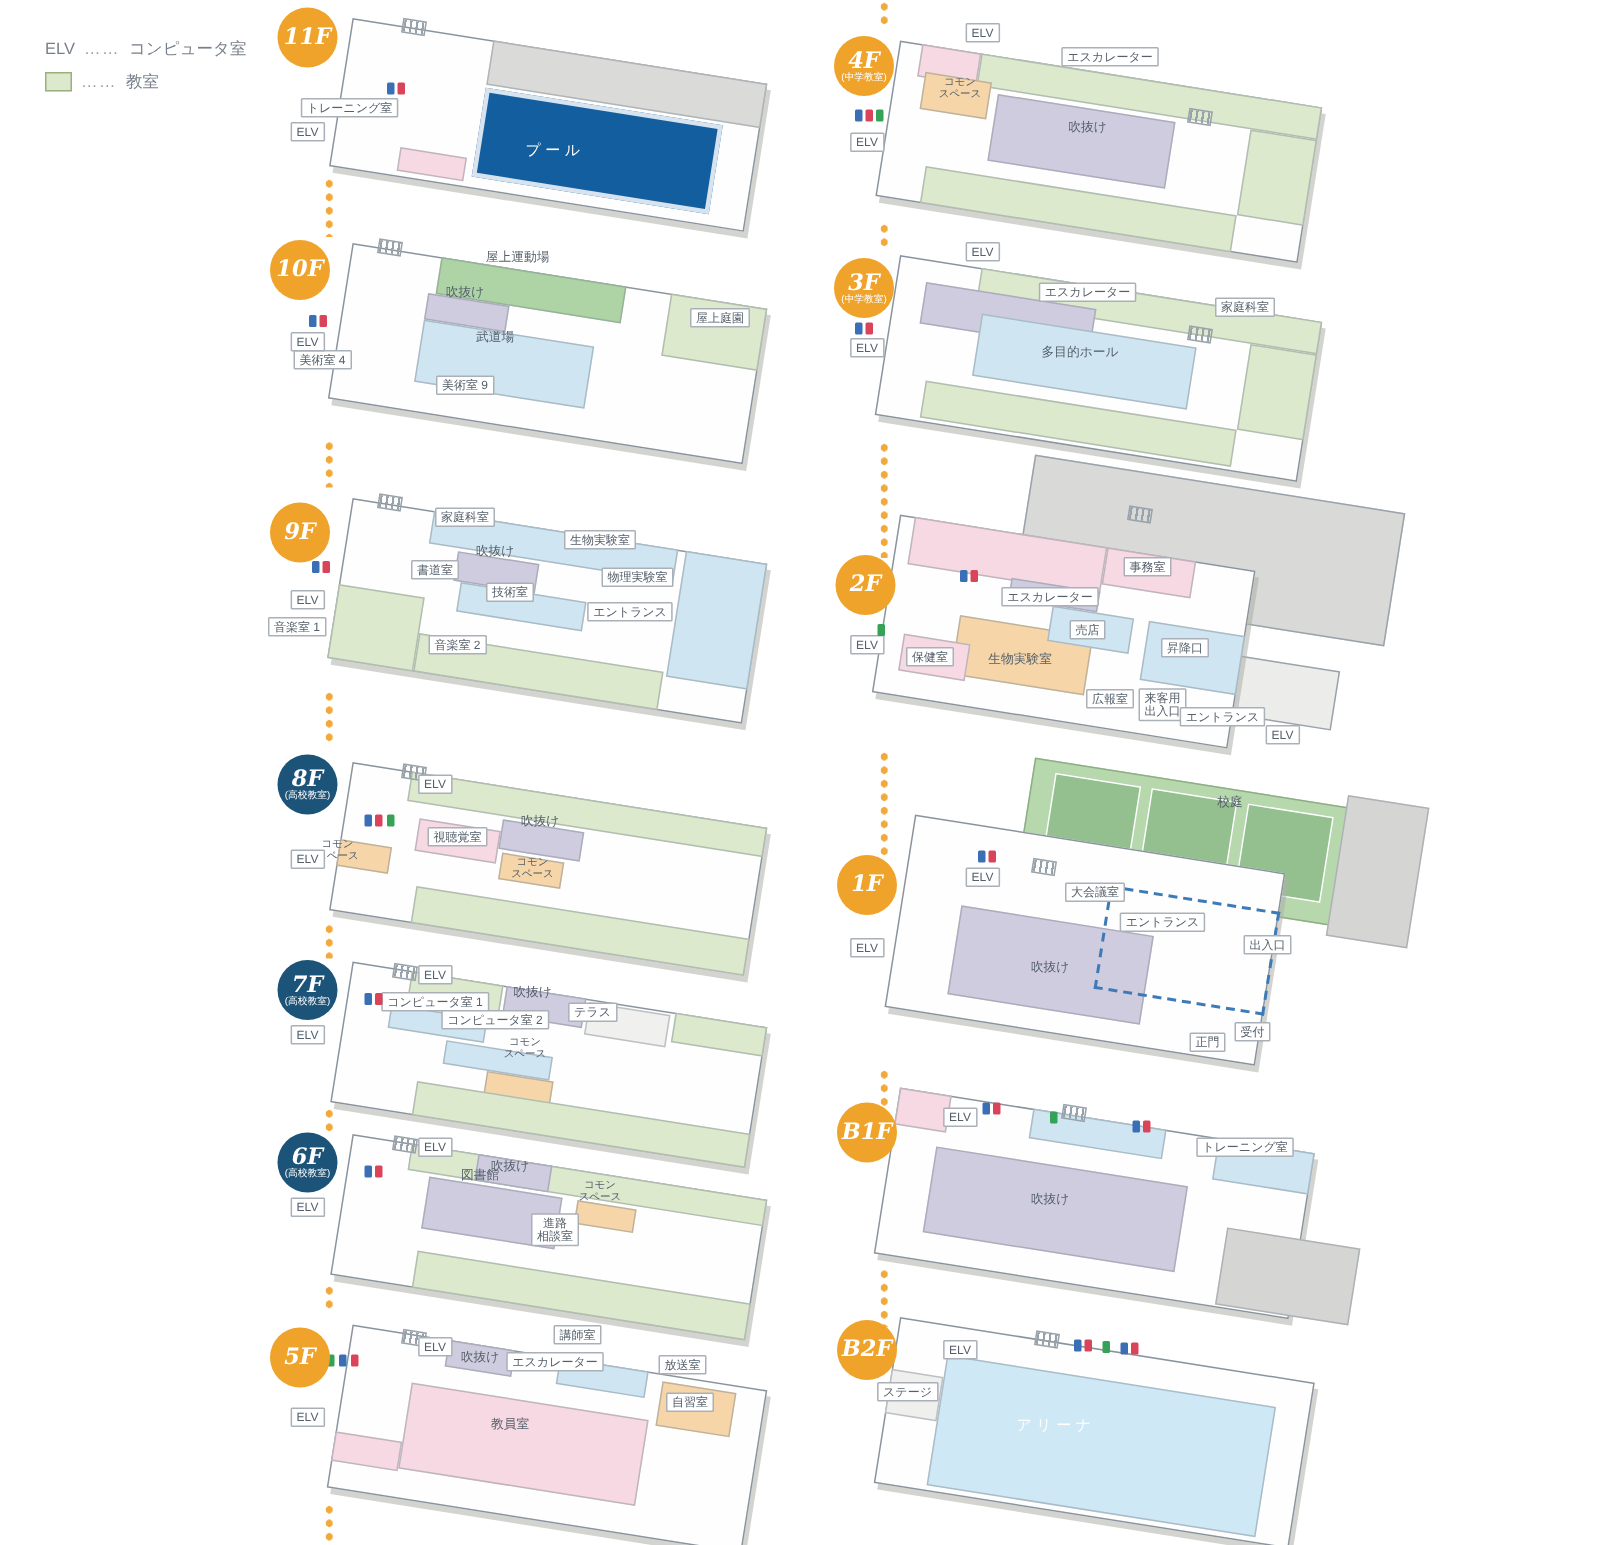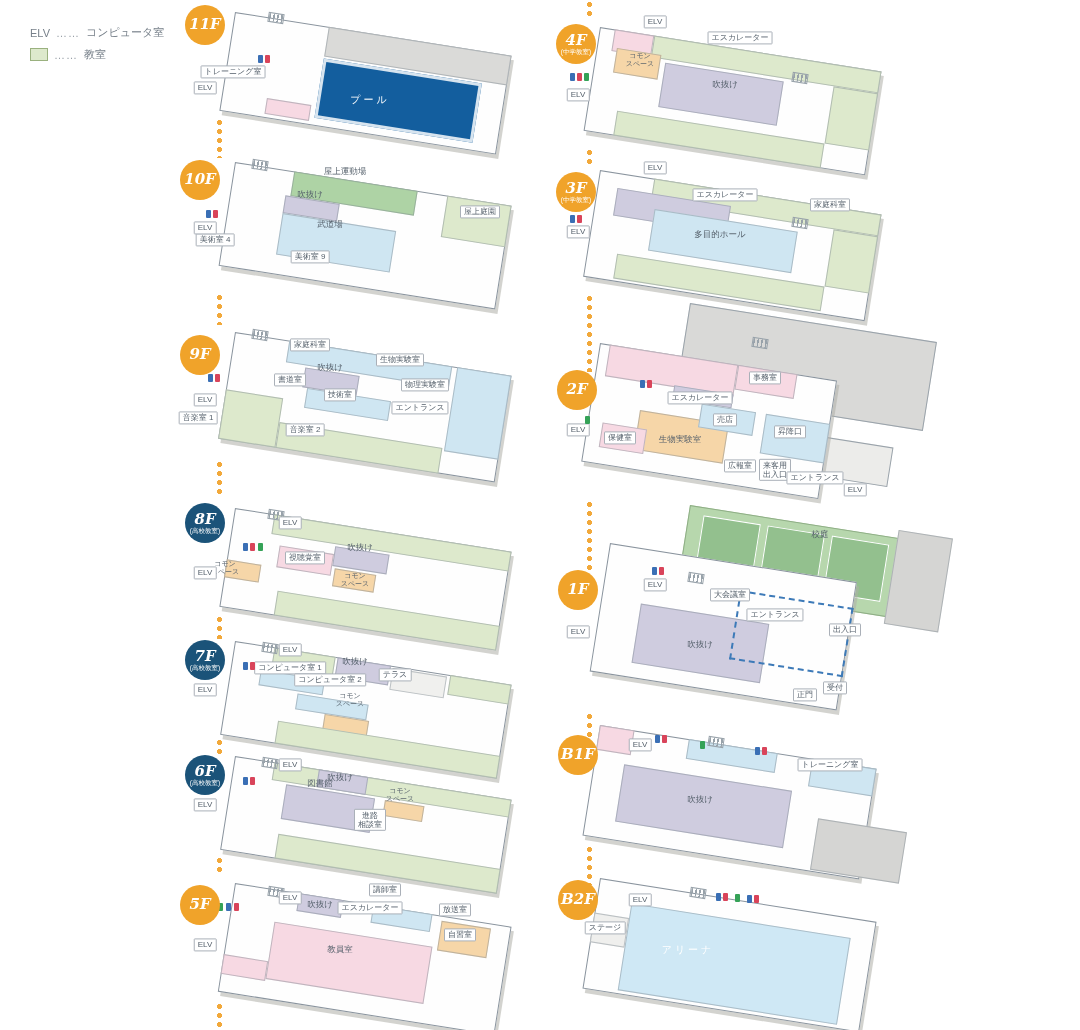--- a/index.html
+++ b/index.html
@@ -415,14 +415,14 @@
     <div class="rg" style="left:0;top:35px;width:35px;height:30px;background:#efefed"></div>
   </div>
   <div class="stairs" style="left:150px;top:20px"></div>
   <span class="ticon tm" style="left:176px;top:25px"></span>
   <span class="ticon tf" style="left:183px;top:25px"></span>
   <span class="ticon ta" style="left:195px;top:26px"></span>
   <span class="ticon tm" style="left:207px;top:27px"></span>
   <span class="ticon tf" style="left:214px;top:27px"></span>
   <div class="chip" style="left:100px;top:32px">ELV</div>
   <div class="chip" style="left:65px;top:60px">ステージ</div>
-  <div class="plain white" style="left:148px;top:82px">アリーナ</div>
+  <div class="plain white" style="left:164px;top:82px">アリーナ</div>
 </div>
 
 </body></html>

